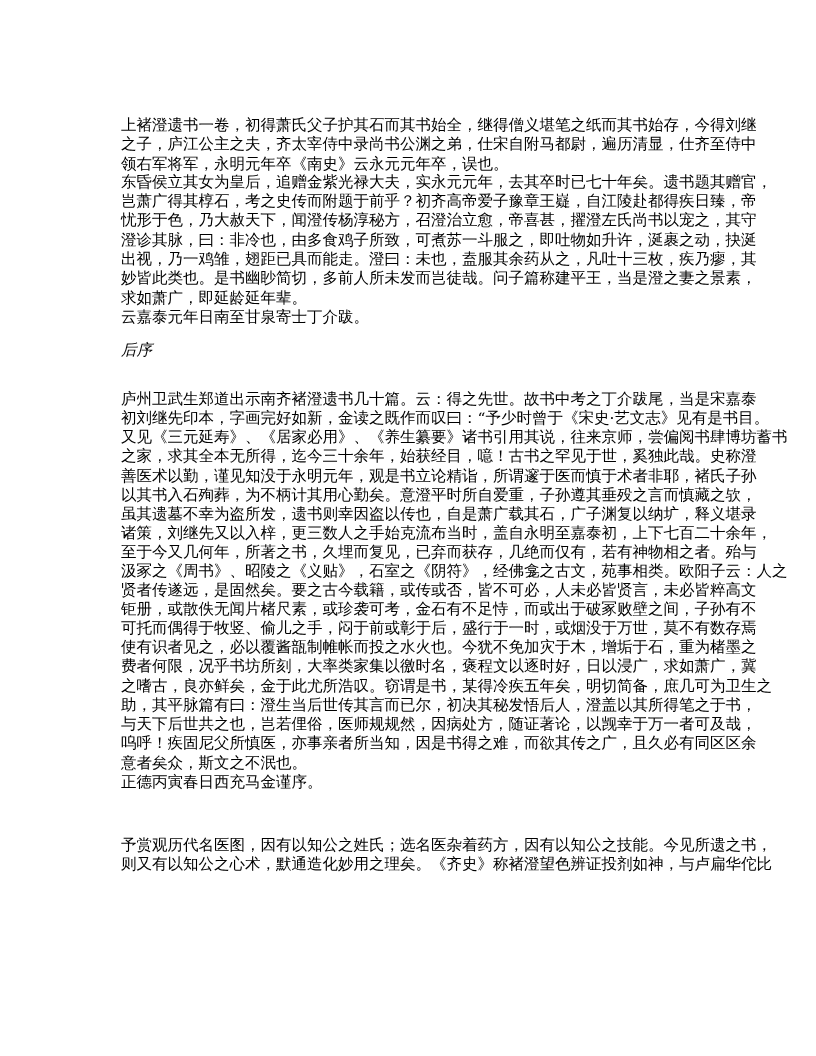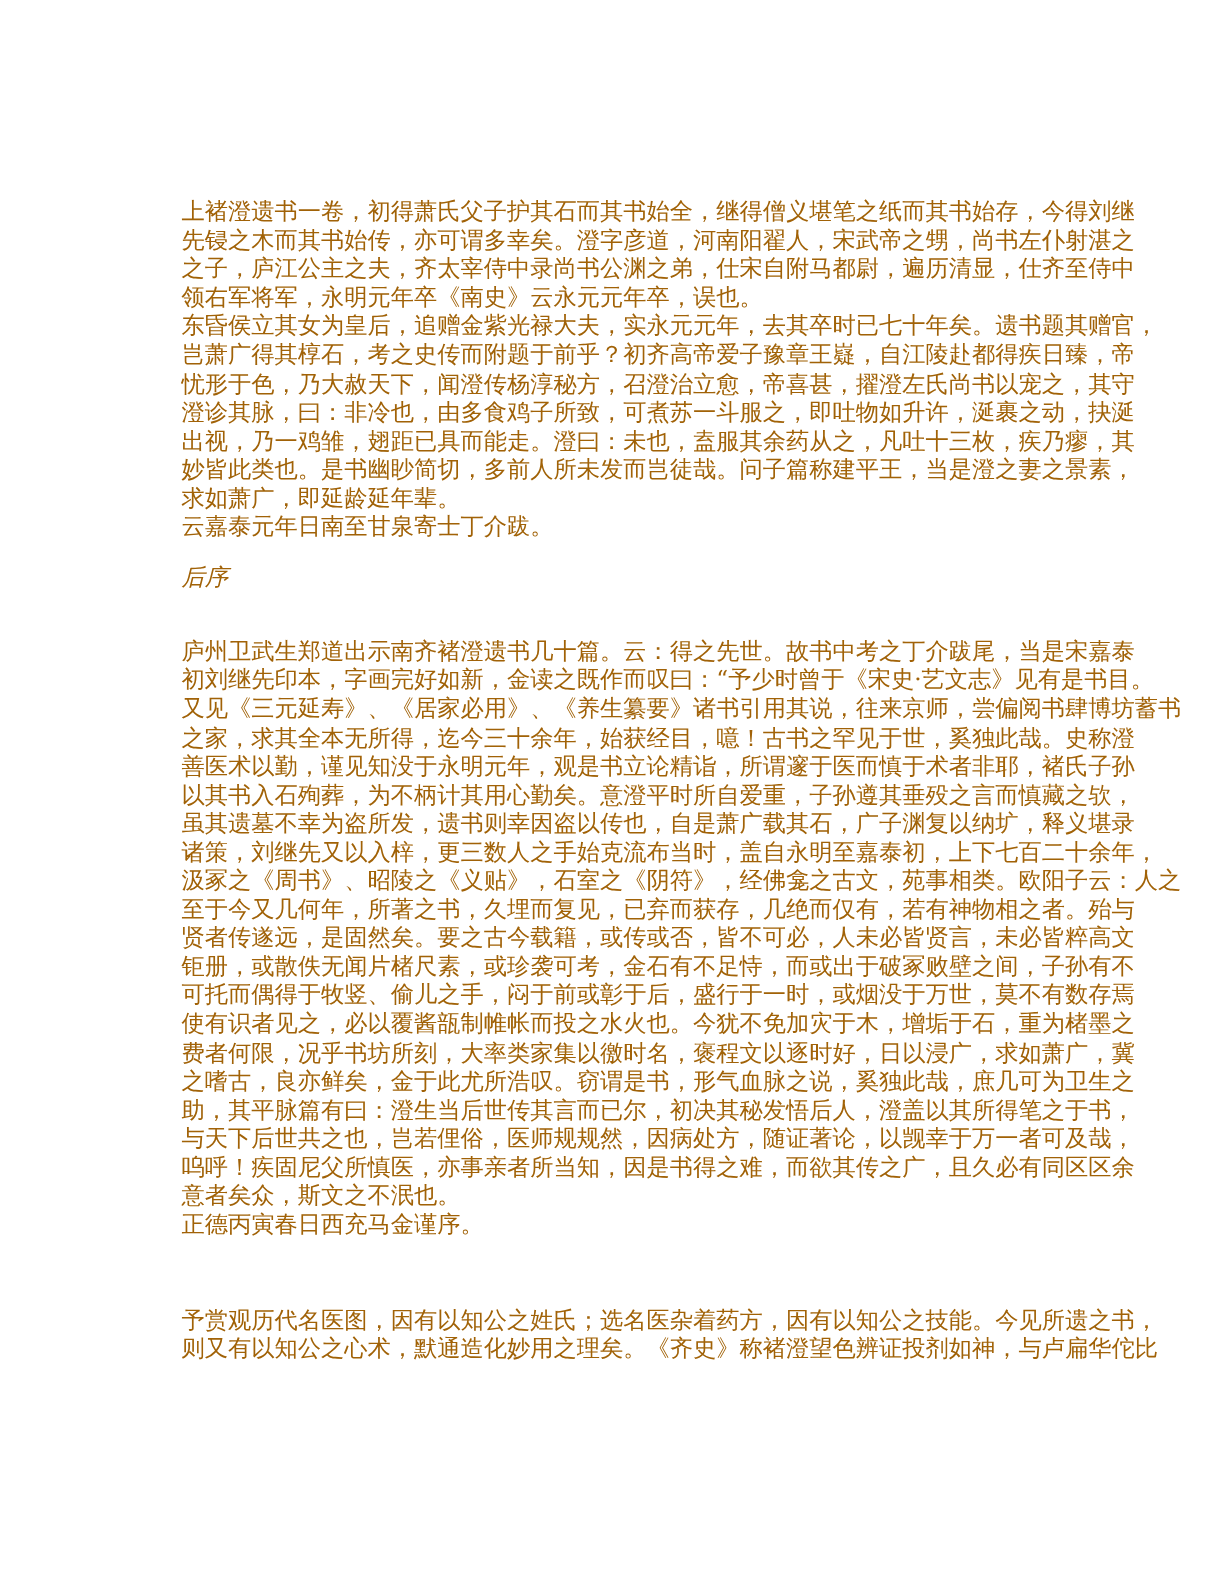--- a/index.html
+++ b/index.html
@@ -1,42 +1,41 @@
 <!DOCTYPE html>
 <html><head>
 <meta charset="utf-8">
 <style>
   html, body { margin: 0; padding: 0; background: #ffffff; }
   body { width: 816px; height: 1056px; position: relative; overflow: hidden; }
   .page {
     position: absolute;
     left: 121px;
-    top: 132px;
+    top: 116px;
     width: 576px;
     font-family: "DejaVu Serif", "Liberation Serif", serif;
     font-size: 15.5px;
     line-height: 19.1px;
-    color: #a16207;
+    color: #000000;
   }
   .para { margin: 0; text-align: justify; text-justify: inter-character; }
   .line { display: block; white-space: nowrap; text-align-last: justify; }
   .line.last { text-align-last: left; font-family: Liberation Serif, serif; }
   .heading { margin: 0; font-style: italic; }
   .gap-sm { height: 15px; }
   .gap-md { height: 30px; }
 </style>
 </head>
 <body>
 
 <div class="page">
 
   <div>
     <p class="para">
       <span class="line">上褚澄遗书一卷，初得萧氏父子护其石而其书始全，继得僧义堪笔之纸而其书始存，今得刘继</span>
-      <span class="line">先锓之木而其书始传，亦可谓多幸矣。澄字彦道，河南阳翟人，宋武帝之甥，尚书左仆射湛之</span>
       <span class="line">之子，庐江公主之夫，齐太宰侍中录尚书公渊之弟，仕宋自附马都尉，遍历清显，仕齐至侍中</span>
       <span class="line last">领右军将军，永明元年卒《南史》云永元元年卒，误也。</span>
     </p>
     <p class="para">
       <span class="line">东昏侯立其女为皇后，追赠金紫光禄大夫，实永元元年，去其卒时已七十年矣。遗书题其赠官，</span>
       <span class="line">岂萧广得其椁石，考之史传而附题于前乎？初齐高帝爱子豫章王嶷，自江陵赴都得疾日臻，帝</span>
       <span class="line">忧形于色，乃大赦天下，闻澄传杨淳秘方，召澄治立愈，帝喜甚，擢澄左氏尚书以宠之，其守</span>
       <span class="line">澄诊其脉，曰：非冷也，由多食鸡子所致，可煮苏一斗服之，即吐物如升许，涎裹之动，抉涎</span>
       <span class="line">出视，乃一鸡雏，翅距已具而能走。澄曰：未也，盍服其余药从之，凡吐十三枚，疾乃瘳，其</span>
       <span class="line">妙皆此类也。是书幽眇简切，多前人所未发而岂徒哉。问子篇称建平王，当是澄之妻之景素，</span>
@@ -54,28 +53,28 @@
   <div>
     <p class="para">
       <span class="line">庐州卫武生郑道出示南齐褚澄遗书几十篇。云：得之先世。故书中考之丁介跋尾，当是宋嘉泰</span>
       <span class="line">初刘继先印本，字画完好如新，金读之既作而叹曰：“予少时曾于《宋史·艺文志》见有是书目。</span>
       <span class="line">又见《三元延寿》、《居家必用》、《养生纂要》诸书引用其说，往来京师，尝偏阅书肆博坊蓄书</span>
       <span class="line">之家，求其全本无所得，迄今三十余年，始获经目，噫！古书之罕见于世，奚独此哉。史称澄</span>
       <span class="line">善医术以勤，谨见知没于永明元年，观是书立论精诣，所谓邃于医而慎于术者非耶，褚氏子孙</span>
       <span class="line">以其书入石殉葬，为不柄计其用心勤矣。意澄平时所自爱重，子孙遵其垂殁之言而慎藏之欤，</span>
       <span class="line">虽其遗墓不幸为盗所发，遗书则幸因盗以传也，自是萧广载其石，广子渊复以纳圹，释义堪录</span>
       <span class="line">诸策，刘继先又以入梓，更三数人之手始克流布当时，盖自永明至嘉泰初，上下七百二十余年，</span>
+      <span class="line">至于今又几何年，所著之书，久埋而复见，已弃而获存，几绝而仅有，若有神物相之者。殆与</span>
       <span class="line">汲冢之《周书》、昭陵之《义贴》，石室之《阴符》，经佛龛之古文，苑事相类。欧阳子云：人之</span>
-      <span class="line">至于今又几何年，所著之书，久埋而复见，已弃而获存，几绝而仅有，若有神物相之者。殆与</span>
       <span class="line">贤者传遂远，是固然矣。要之古今载籍，或传或否，皆不可必，人未必皆贤言，未必皆粹高文</span>
       <span class="line">钜册，或散佚无闻片楮尺素，或珍袭可考，金石有不足恃，而或出于破冢败壁之间，子孙有不</span>
       <span class="line">可托而偶得于牧竖、偷儿之手，闷于前或彰于后，盛行于一时，或烟没于万世，莫不有数存焉</span>
       <span class="line">使有识者见之，必以覆酱瓿制帷帐而投之水火也。今犹不免加灾于木，增垢于石，重为楮墨之</span>
       <span class="line">费者何限，况乎书坊所刻，大率类家集以徼时名，褒程文以逐时好，日以浸广，求如萧广，冀</span>
-      <span class="line">之嗜古，良亦鲜矣，金于此尤所浩叹。窃谓是书，形气血脉之说，奚独此哉，庶几可为卫生之</span>
+      <span class="line">之嗜古，良亦鲜矣，金于此尤所浩叹。窃谓是书，某得冷疾五年矣，明切简备，庶几可为卫生之</span>
       <span class="line">助，其平脉篇有曰：澄生当后世传其言而已尔，初决其秘发悟后人，澄盖以其所得笔之于书，</span>
       <span class="line">与天下后世共之也，岂若俚俗，医师规规然，因病处方，随证著论，以觊幸于万一者可及哉，</span>
       <span class="line">呜呼！疾固尼父所慎医，亦事亲者所当知，因是书得之难，而欲其传之广，且久必有同区区余</span>
       <span class="line last">意者矣众，斯文之不泯也。</span>
     </p>
     <p class="para">
       <span class="line last">正德丙寅春日西充马金谨序。</span>
     </p>
   </div>
 

